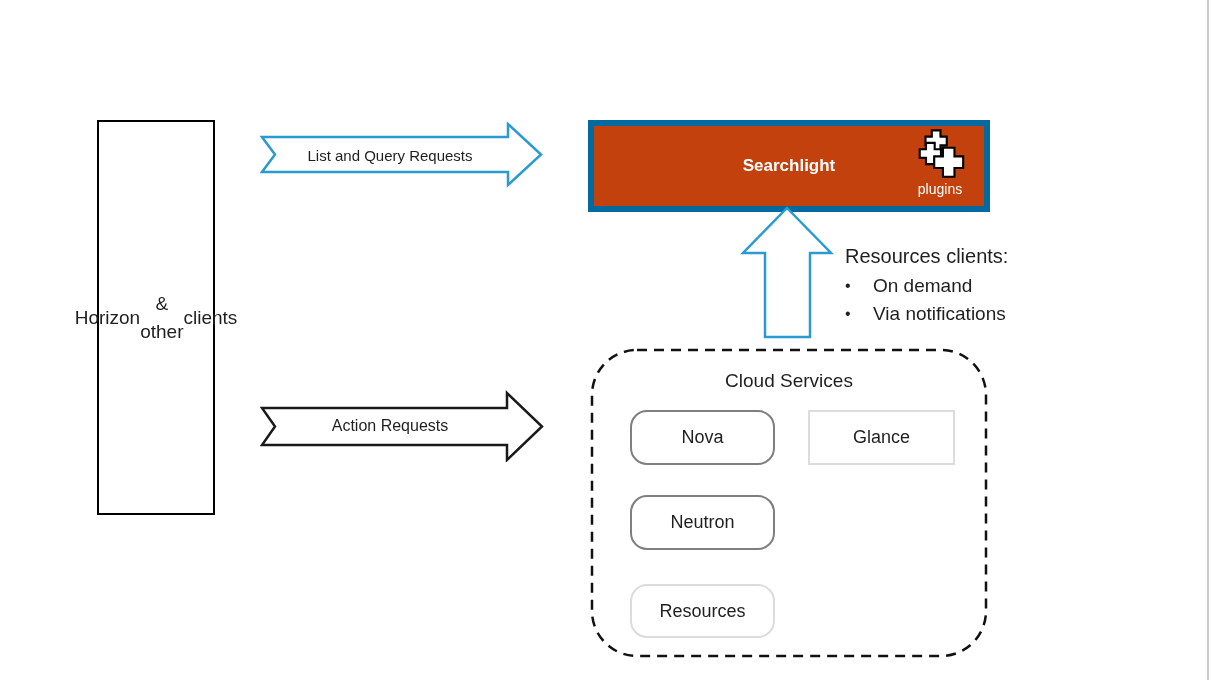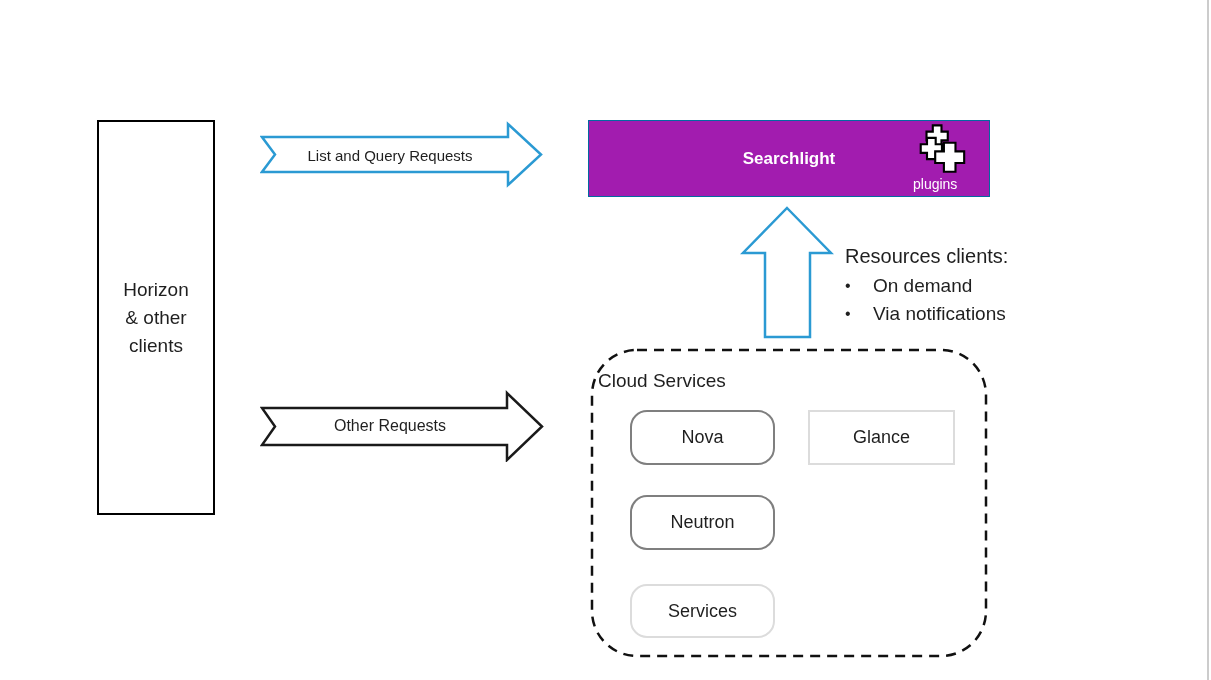--- a/index.html
+++ b/index.html
@@ -31,21 +31,20 @@
     white-space: nowrap;
   }
 
   .clients-box {
     position: absolute;
     left: 97px; top: 120px;
     width: 118px; height: 395px;
     border: 2px solid #000000;
     background: #ffffff;
     display: flex;
-    flex-direction: column;
     align-items: center;
     justify-content: center;
     font-size: 19px;
     line-height: 28px;
     text-align: center;
   }
 
   .arrow-wrap { position: absolute; }
   .arrow-wrap svg { display: block; }
   .arrow-label {
@@ -58,41 +57,41 @@
   }
   .arrow-list-query { left: 260px; top: 120px; width: 285px; height: 70px; }
   .arrow-list-query .arrow-label { font-size: 15px; }
   .arrow-action { left: 260px; top: 390px; width: 285px; height: 72px; }
   .arrow-action .arrow-label { font-size: 16px; }
   .arrow-up { left: 740px; top: 205px; width: 95px; height: 135px; }
 
   .searchlight-box {
     position: absolute;
     left: 588px; top: 120px;
-    width: 402px; height: 77px;
-    background: #a21caf;
-    border: 1px solid #0369a1;
+    width: 402px; height: 92px;
+    background: #c2410c;
+    border: 6px solid #0369a1;
   }
   .searchlight-label {
     position: absolute;
     left: 0; right: 0; top: 0; bottom: 0;
     display: flex;
     align-items: center;
     justify-content: center;
     color: #ffffff;
     font-size: 17px;
     font-weight: 600;
   }
   .plugins {
     position: absolute;
     right: 12px; top: 3px;
     width: 64px;
     display: flex;
     flex-direction: column;
-    align-items: flex-start;
+    align-items: center;
   }
   .plugins svg { display: block; }
   .plugins-label {
     color: #ffffff;
     font-size: 14px;
     line-height: 16px;
     margin-top: 1px;
   }
 
   .resources {
@@ -120,21 +119,22 @@
     position: absolute;
     left: 590px; top: 348px;
     width: 398px; height: 310px;
   }
   .cloud-border {
     position: absolute;
     left: 0; top: 0;
   }
   .cloud-title {
     position: absolute;
-    left: 8px; right: 0; top: 22px;
+    left: 0; right: 0; top: 22px;
+    text-align: center;
     font-size: 19px;
   }
   .svc {
     position: absolute;
     background: #ffffff;
     display: flex;
     align-items: center;
     justify-content: center;
     font-size: 18px;
   }
@@ -162,21 +162,21 @@
     <svg width="285" height="70" viewBox="0 0 285 70">
       <polygon points="2,17 248,17 248,4 281,34.5 248,65 248,52 2,52 15,34.5" fill="#ffffff" stroke="#2b9ad3" stroke-width="2.5" stroke-linejoin="miter"></polygon>
     </svg>
     <div class="arrow-label">List and Query Requests</div>
   </div>
 
   <div class="arrow-wrap arrow-action">
     <svg width="285" height="72" viewBox="0 0 285 72">
       <polygon points="2,18 247,18 247,3 282,36.5 247,70 247,55 2,55 15,36.5" fill="#ffffff" stroke="#1a1a1a" stroke-width="2.5" stroke-linejoin="miter"></polygon>
     </svg>
-    <div class="arrow-label">Other Requests</div>
+    <div class="arrow-label">Action Requests</div>
   </div>
 
   <div class="searchlight-box">
     <div class="searchlight-label">Searchlight</div>
     <div class="plugins">
       <svg width="56" height="51" viewBox="0 0 58 52">
         <path d="M20.5,1 L29.5,1 L29.5,7.5 L36,7.5 L36,16.5 L29.5,16.5 L29.5,23 L20.5,23 L20.5,16.5 L14,16.5 L14,7.5 L20.5,7.5 Z" fill="#ffffff" stroke="#000000" stroke-width="2.2"></path>
         <path d="M14.5,14 L23.5,14 L23.5,20.5 L30,20.5 L30,29.5 L23.5,29.5 L23.5,36 L14.5,36 L14.5,29.5 L8,29.5 L8,20.5 L14.5,20.5 Z" fill="#ffffff" stroke="#000000" stroke-width="2.2"></path>
         <path d="M32,19 L44,19 L44,28 L53,28 L53,40 L44,40 L44,49 L32,49 L32,40 L23,40 L23,28 L32,28 Z" fill="#ffffff" stroke="#000000" stroke-width="2.2"></path>
       </svg>
@@ -213,18 +213,18 @@
     <div class="svc svc-dark svc-r1 svc-c1">
       <span>Nova</span>
     </div>
     <div class="svc svc-dark svc-r2 svc-c1">
       <span>Neutron</span>
     </div>
     <div class="svc svc-light svc-r1 svc-c2">
       <span>Glance</span>
     </div>
     <div class="svc svc-light svc-r3 svc-c1">
-      <span>Services</span>
+      <span>Resources</span>
     </div>
   </div>
 
   <div class="right-edge"></div>
 </div>
 
 </body></html>

